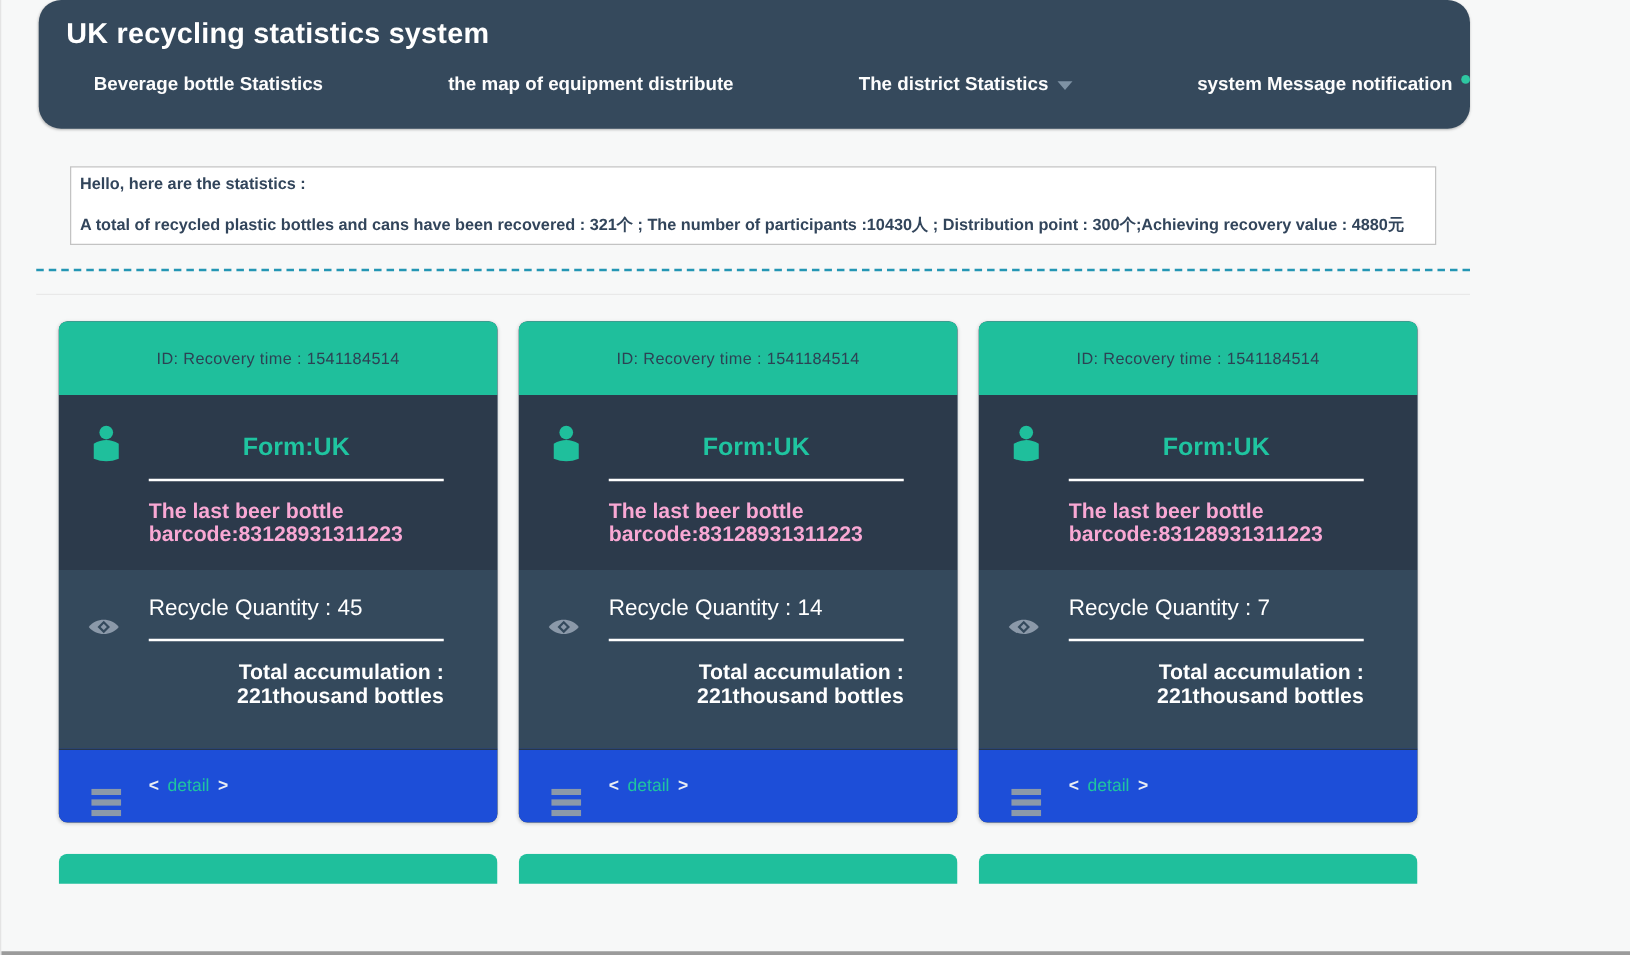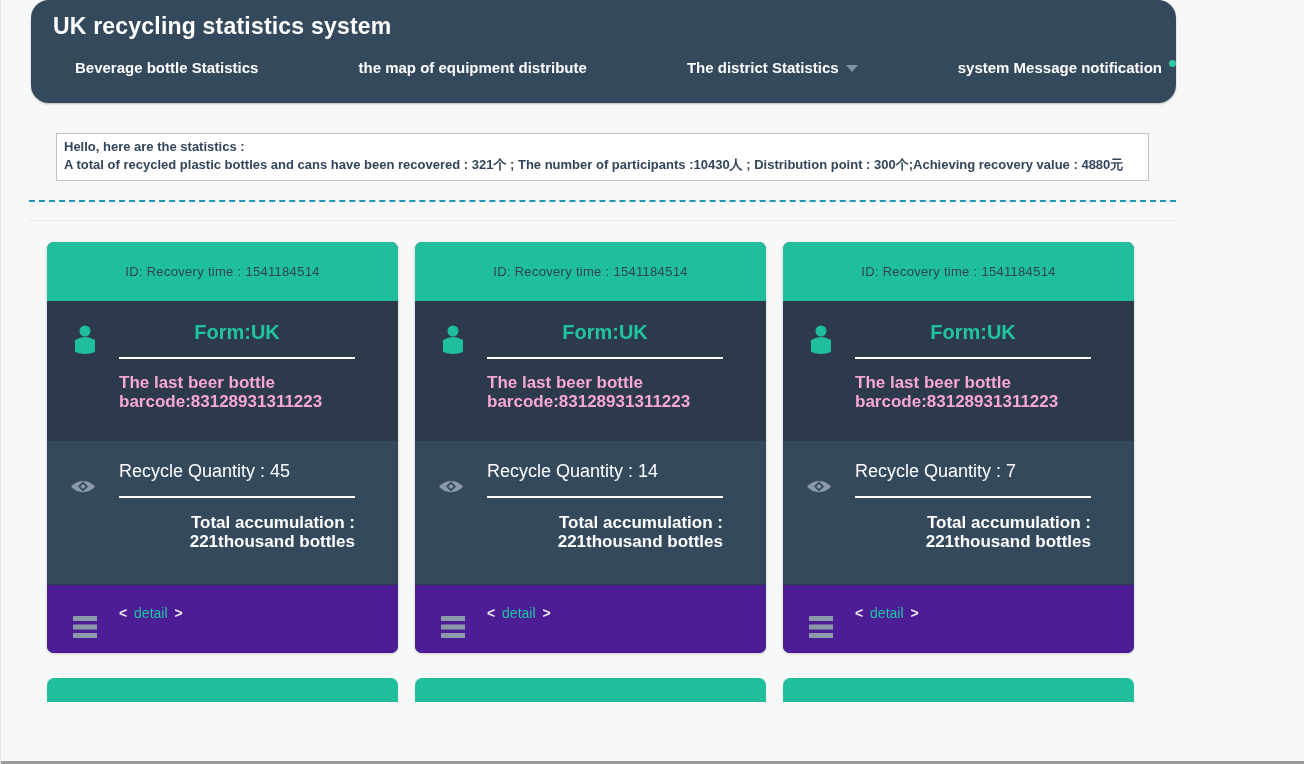--- a/index.html
+++ b/index.html
@@ -33,21 +33,21 @@
     border-left:6px solid transparent; border-right:6px solid transparent;
     border-top:7px solid #7e92a4;
   }
   .notif-dot {
     width:7px; height:7px; border-radius:50%; background:#2ec7a2;
     display:inline-block; margin-top:1px;
   }
 
   
   .notice-box {
-    margin:30px 0 0 25px; width:1093px; height:48px;
+    margin:30px 0 0 25px; width:1093px; height:63px;
     background:#ffffff; border:1px solid #c3c3c3;
     padding:5px 7px 6px 7px;
     display:flex; flex-direction:column; justify-content:space-between;
   }
   .notice-line { font-size:13px; font-weight:bold; color:#32455b; }
 
   
   .dashed-sep { margin-top:19px; margin-left:-2px; width:1147px; border-top:2px dashed #2496b4; }
 
   
@@ -72,21 +72,21 @@
   .card {
     width:351px; border-radius:7px; overflow:hidden;
     box-shadow:0 1px 3px rgba(0,0,0,0.18);
     background:#34495c;
   }
   .card-header {
     height:59px; background:#1fbf9c;
     display:flex; align-items:center; justify-content:center;
     font-size:13px; color:#2d4254; letter-spacing:0.3px;
   }
-  .card-top { background:#2c3a4b; height:140px; position:relative; padding:1px 43px 0 72px; }
+  .card-top { background:#2c3a4b; height:140px; position:relative; padding:12px 43px 0 72px; }
   .icon-abs { position:absolute; }
   .person-icon { left:26px; top:24px; }
   .form-line {
     padding-top:19px; text-align:center;
     color:#1fc4a0; font-size:20px; font-weight:bold;
   }
   .rule { border-top:2px solid #ffffff; margin-top:12px; }
   .card-top .rule { margin-top:13px; }
   .barcode-lines {
     margin-top:14px; text-align:left;
@@ -99,21 +99,21 @@
   .quantity-line {
     padding-top:20px; text-align:left;
     color:#ffffff; font-size:18px; font-weight:normal;
   }
   .card-mid .rule { margin-top:14px; }
   .total-lines {
     margin-top:15px; text-align:right;
     color:#ffffff; font-size:17px; font-weight:bold; line-height:19px;
   }
   .card-footer {
-    background:#4c1d95; height:69px; border-top:1px solid #27364a;
+    background:#1d4ed8; height:59px; border-top:1px solid #27364a;
     position:relative; padding-left:72px;
   }
   .menu-icon { left:26px; top:31px; }
   .detail-link {
     display:inline-block; margin-top:20px; font-size:14px; cursor:pointer; text-decoration:none;
   }
   .detail-pre, .detail-post { color:#e9eef3; font-weight:bold; }
   .detail-word { color:#1fc4a0; margin:0 3px; }
 
   .row2 { margin-top:25px; }

